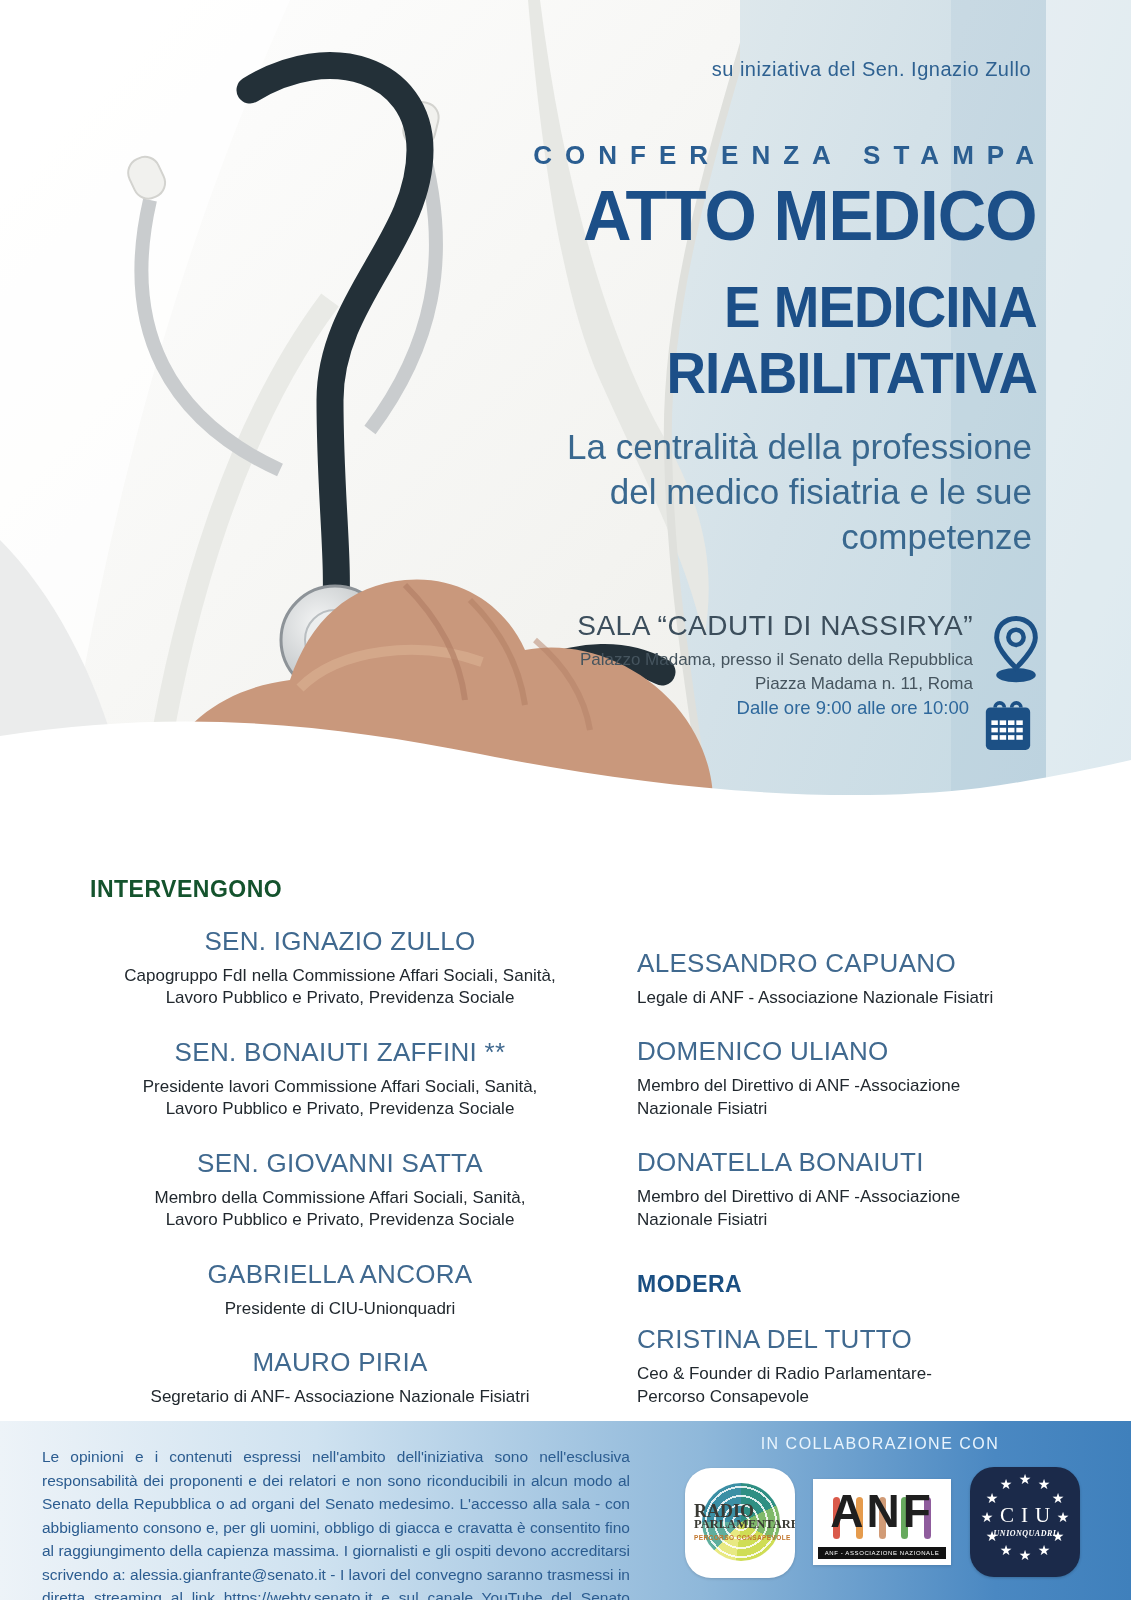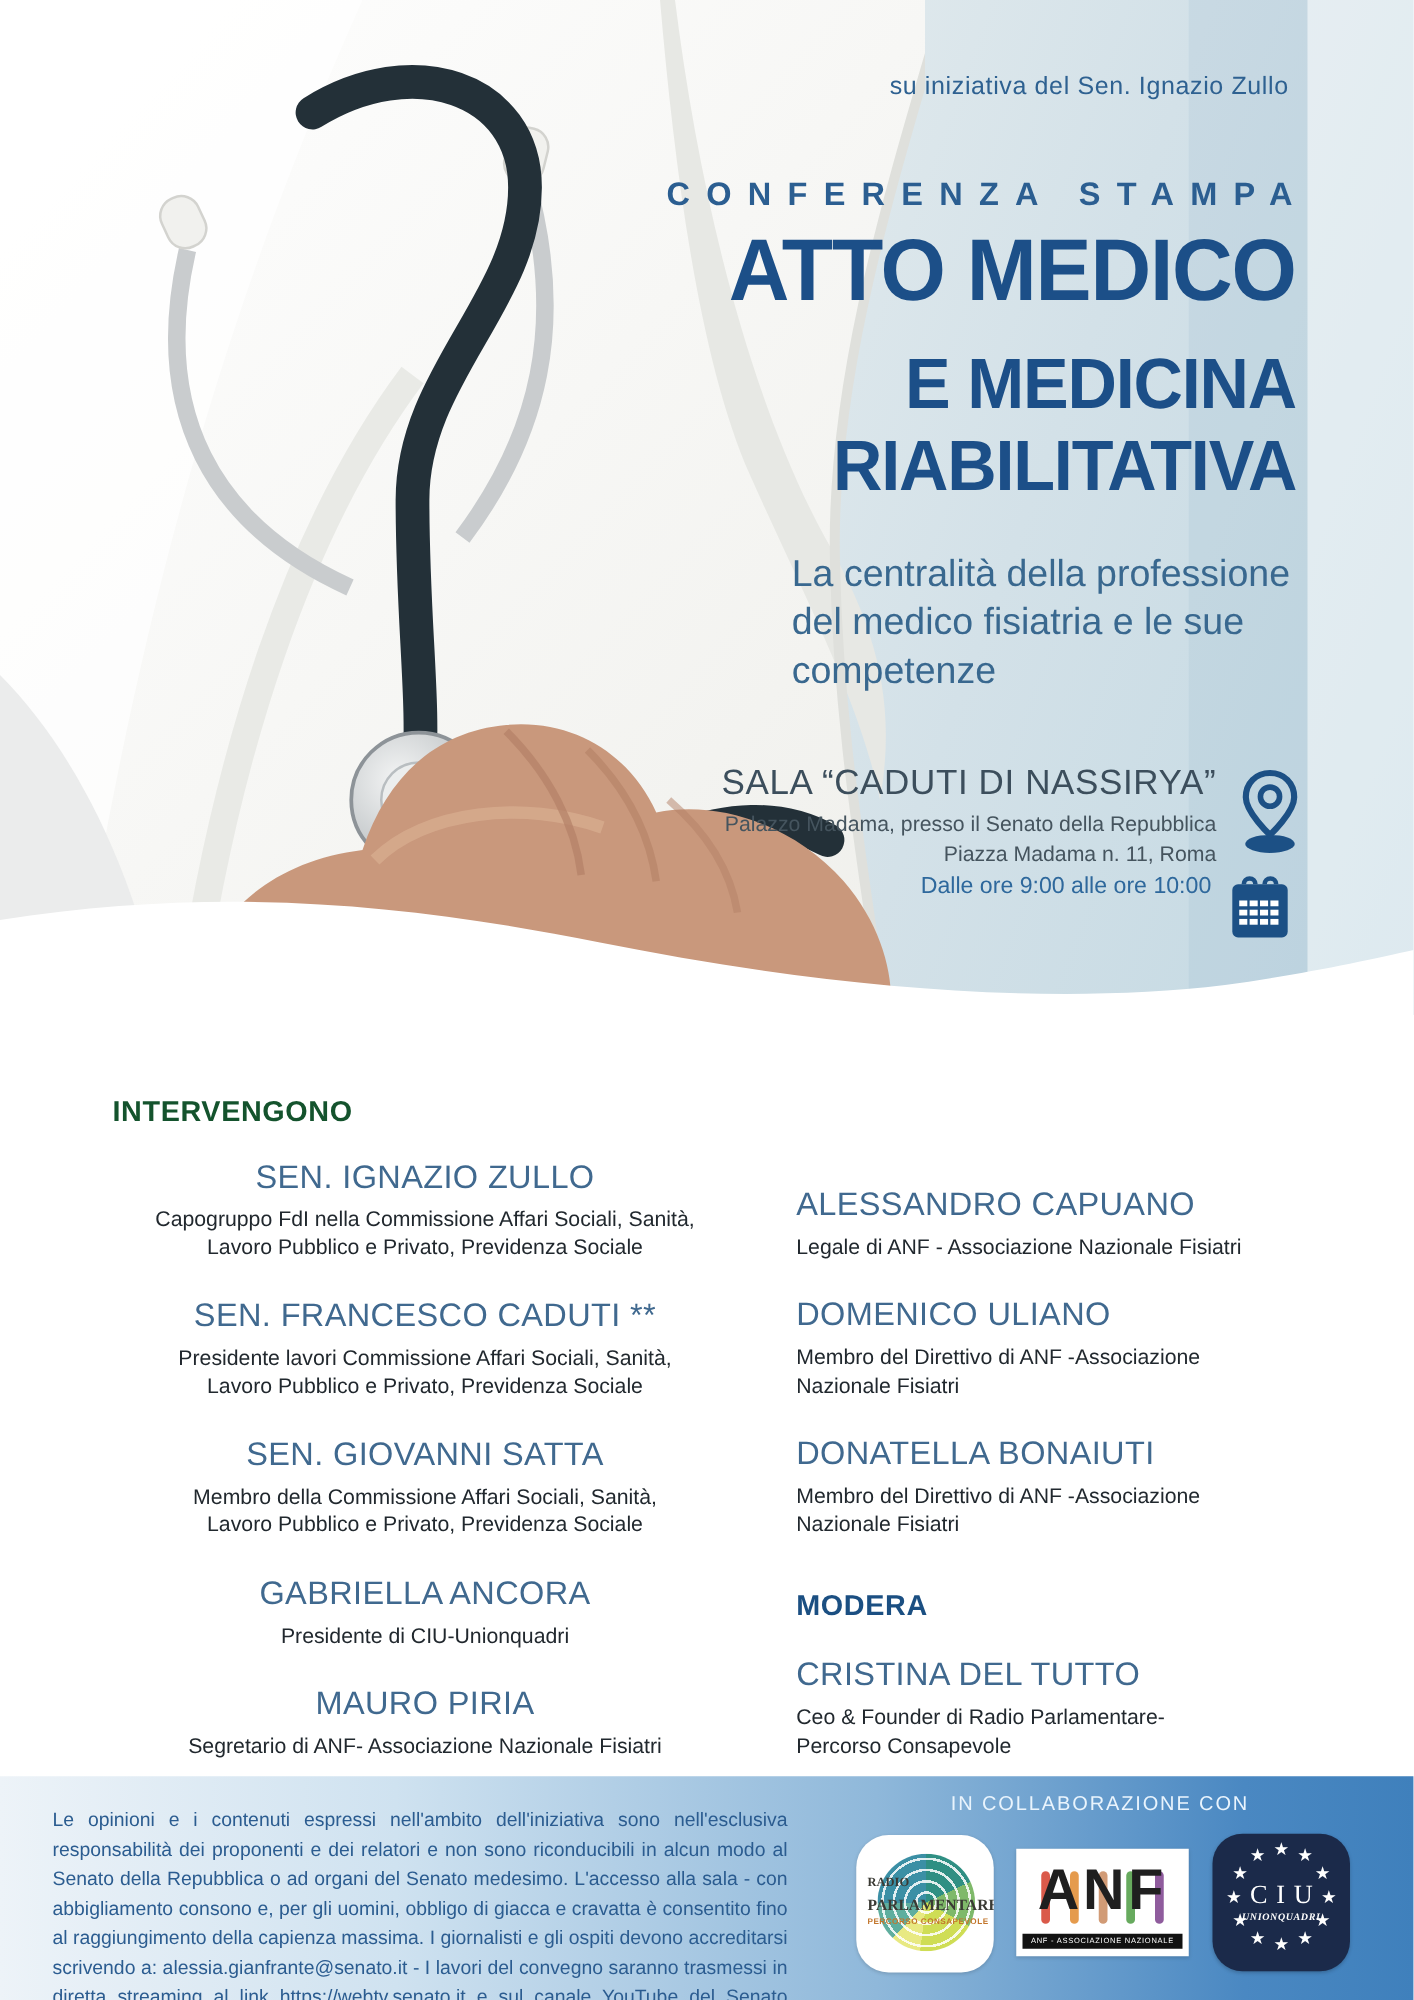--- a/index.html
+++ b/index.html
@@ -15,21 +15,21 @@
   .wave { position:absolute; left:0; top:720px; width:1131px; height:93px; }
 
   .initiative { position:absolute; right:100px; top:58px; font-size:20px; color:#2e6191; letter-spacing:.5px; }
   .kicker { position:absolute; right:84px; top:140px; font-size:26px; font-weight:bold; color:#2b5e91; letter-spacing:13px;text-align:right; }
   .title-l1 { position:absolute; right:94px; top:176px; font-size:70px; font-weight:bold; color:#1c4f88;
               letter-spacing:-1px; transform:scaleX(.96); transform-origin:right top; }
   .title-l2 { position:absolute; right:94px; top:274px; font-size:57px; font-weight:bold; color:#1c4f88;
               letter-spacing:-1px; transform:scaleX(.96); transform-origin:right top; }
   .title-l3 { position:absolute; right:94px; top:340px; font-size:57px; font-weight:bold; color:#1c4f88;
               letter-spacing:-1px; transform:scaleX(.96); transform-origin:right top; }
-  .subtitle { position:absolute; right:99px; top:441px; font-size:30px; color:#39688f; text-align:left;
+  .subtitle { position:absolute; right:99px; top:425px; font-size:35px; color:#39688f; text-align:right;
               line-height:1.28; white-space:pre-line; }
 
   .venue-row { position:absolute; right:88px; top:610px; display:flex; align-items:flex-start; gap:16px; }
   .venue-text { text-align:right; }
   .venue-name { font-size:28px; color:#3c4e5c; letter-spacing:.5px; margin-bottom:6px; }
   .venue-line { font-size:17px; color:#45545e; line-height:1.4; }
   .pin-svg { width:54px; height:74px; margin-top:2px; }
 
   .date-row { position:absolute; right:99px; top:697px; display:flex; align-items:flex-start; gap:15px; }
   .date-text { text-align:right; }
@@ -55,21 +55,21 @@
   .collab-heading { position:absolute; left:660px; top:14px; width:440px; text-align:center;
                     font-size:16px; color:#e9f4fd; letter-spacing:1.5px; }
   .logos { position:absolute; left:660px; top:46px; width:440px; height:120px; }
 
   .logo-radio { position:absolute; left:25px; top:1px; width:110px; height:110px; background:#ffffff;
                 border-radius:26px; overflow:hidden; box-shadow:0 1px 3px rgba(0,0,0,.15); }
   .radio-circle { position:absolute; left:17px; top:15px; width:78px; height:78px; border-radius:50%;
       background:
         repeating-radial-gradient(circle at 50% 50%, rgba(255,255,255,0) 0 7px, rgba(255,255,255,.85) 7px 9px),
         conic-gradient(#2f8f83 0turn .18turn,#7fb96a .18turn .33turn,#cfdd55 .33turn .52turn,#e8e982 .52turn .62turn,#5fae9e .62turn .75turn,#3b8fa5 .75turn 1turn); }
-  .radio-t1 { position:absolute; left:9px; top:33px; font-family:"Liberation Serif", serif; font-weight:bold; font-size:10px; color:#3a3a34; }
+  .radio-t1 { position:absolute; left:9px; top:33px; font-family:"Liberation Serif", serif; font-weight:bold; font-size:18px; color:#3a3a34; }
   .radio-t2 { position:absolute; left:9px; top:49px; font-family:"Liberation Serif", serif; font-weight:bold; font-size:12.5px; color:#3a3a34; }
   .radio-t3 { position:absolute; left:9px; top:66px; font-size:6.5px; font-weight:bold; color:#c2762c; letter-spacing:.4px; }
 
   .logo-anf { position:absolute; left:153px; top:12px; width:138px; height:86px; background:#ffffff;
               box-shadow:0 1px 3px rgba(0,0,0,.15); }
   .anf-letters { position:absolute; left:0; top:2px; width:138px; text-align:center; font-size:46px; line-height:60px;
                  font-weight:bold; color:#1f1f1f; letter-spacing:3px; }
   .anf-figures { position:absolute; left:20px; top:18px; width:98px; height:42px; display:flex; justify-content:space-between; }
   .anf-figures i { width:7px; height:42px; border-radius:4px; opacity:.85; }
   .anf-bar { position:absolute; left:5px; bottom:6px; width:128px; height:12px; background:#121212; color:#ffffff;
@@ -188,21 +188,21 @@
 
   <div class="speakers-heading">INTERVENGONO</div>
 
   <div class="col-left">
     <div class="entry">
       <div class="entry-name">SEN. IGNAZIO ZULLO</div>
       <div class="entry-role">Capogruppo FdI nella Commissione  Affari Sociali, Sanità,
 Lavoro Pubblico e Privato, Previdenza Sociale</div>
     </div>
     <div class="entry">
-      <div class="entry-name">SEN. FRANCESCO CADUTI **</div>
+      <div class="entry-name">SEN. BONAIUTI ZAFFINI **</div>
       <div class="entry-role">Presidente lavori Commissione  Affari Sociali, Sanità,
 Lavoro Pubblico e Privato, Previdenza Sociale</div>
     </div>
     <div class="entry">
       <div class="entry-name">SEN. GIOVANNI SATTA</div>
       <div class="entry-role">Membro della Commissione  Affari Sociali, Sanità,
 Lavoro Pubblico e Privato, Previdenza Sociale</div>
     </div>
     <div class="entry">
       <div class="entry-name">GABRIELLA ANCORA</div>

